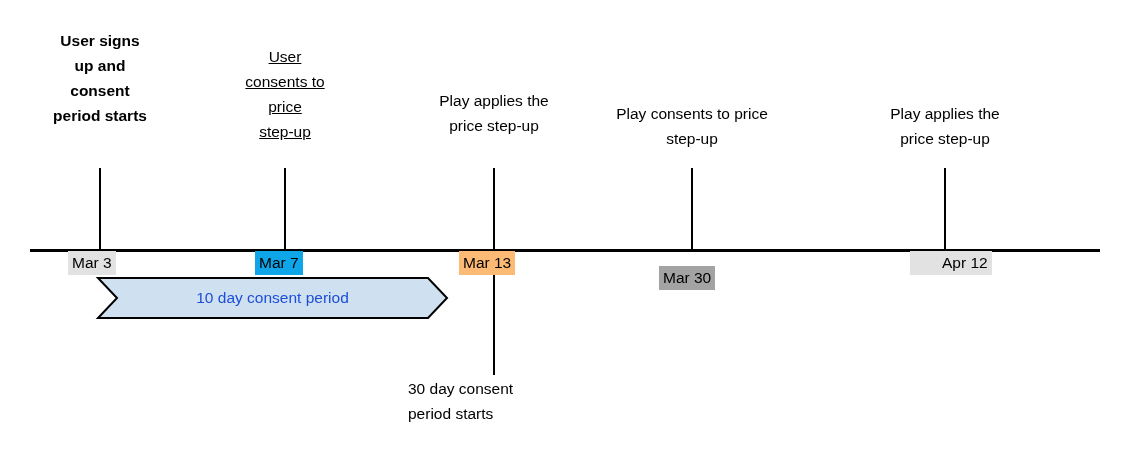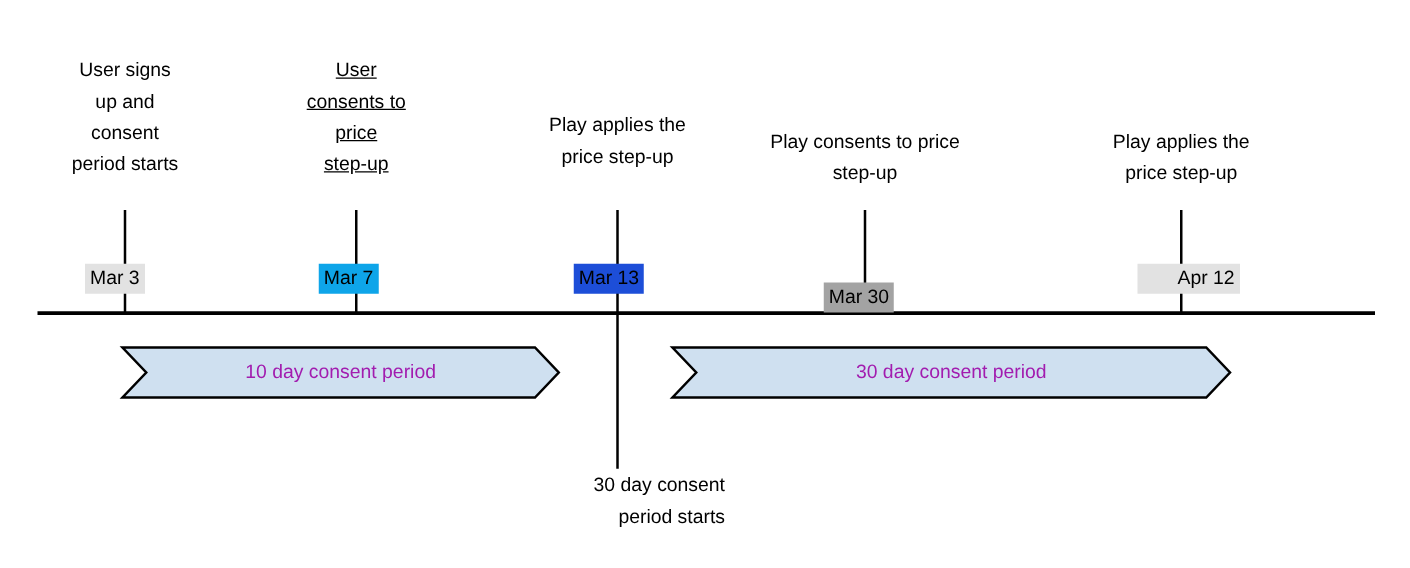--- a/index.html
+++ b/index.html
@@ -45,61 +45,62 @@
   
   .date-chip {
     position: absolute;
     font-size: 15.5px;
     line-height: 20px;
     background: #e2e2e2;
     color: #000000;
     padding: 2px 4px;
     white-space: nowrap;
     text-align: center;
+    margin-top: 40px;
   }
   
   .banner {
     position: absolute;
     height: 42px;
   }
   .banner svg {
     display: block;
     overflow: visible;
   }
   .banner-label {
     position: absolute;
     left: 0;
     top: 0;
     width: 100%;
     height: 42px;
     display: flex;
     align-items: center;
     justify-content: center;
     font-size: 15.5px;
-    color: #a21caf;
+    color: #1d4ed8;
     pointer-events: none;
   }
   
   .bottom-caption {
     position: absolute;
-    text-align: right;
+    text-align: left;
     font-size: 15.5px;
     line-height: 25px;
     color: #000000;
     white-space: pre-line;
   }
 </style>
 </head>
 <body>
 
 <div id="canvas">
 
   <div class="axis-line" style="background: rgb(0, 0, 0);"></div>
 
-  <div class="event-caption" id="cap-0" style="left: 24px; top: 44px; width: 152px;">User signs
+  <div class="event-caption" id="cap-0" style="left: 24px; top: 28px; width: 152px; font-weight: bold;">User signs
 up and
 consent
 period starts</div>
   <div class="event-caption" id="cap-1" style="left: 210px; top: 44px; width: 150px; text-decoration: underline;">User
 consents to
 price
 step-up</div>
   <div class="event-caption" id="cap-2" style="left: 408px; top: 88px; width: 172px;">Play applies the
 price step-up</div>
   <div class="event-caption" id="cap-3" style="left: 587px; top: 101px; width: 210px;">Play consents to price
@@ -108,34 +109,28 @@
 price step-up</div>
 
   <div class="tick" id="tick-0" style="left: 99px; top: 168px; height: 82px; background: rgb(0, 0, 0);"></div>
   <div class="tick" id="tick-1" style="left: 284px; top: 168px; height: 82px; background: rgb(0, 0, 0);"></div>
   <div class="tick" id="tick-2" style="left: 493px; top: 168px; height: 207px; background: rgb(0, 0, 0);"></div>
   <div class="tick" id="tick-3" style="left: 691px; top: 168px; height: 82px; background: rgb(0, 0, 0);"></div>
   <div class="tick" id="tick-4" style="left: 944px; top: 168px; height: 82px; background: rgb(0, 0, 0);"></div>
 
   <div class="date-chip" id="chip-0" style="left: 68px; top: 211px; background: rgb(226, 226, 226);">Mar 3</div>
   <div class="date-chip" id="chip-1" style="left: 255px; top: 211px; background: #0ea5e9;">Mar 7</div>
-  <div class="date-chip" id="chip-2" style="left: 459px; top: 211px; background: #1d4ed8;">Mar 13</div>
+  <div class="date-chip" id="chip-2" style="left: 459px; top: 211px; background: #fdba74;">Mar 13</div>
   <div class="date-chip" id="chip-3" style="left: 659px; top: 226px; background: #a3a3a3;">Mar 30</div>
   <div class="date-chip" id="chip-4" style="left: 910px; top: 211px; background: rgb(226, 226, 226); padding-left: 32px;">Apr 12</div>
 
   <div class="banner" id="banner-0" style="left: 97px; top: 277px; width: 351px;">
     <svg id="banner-svg-0" width="351" height="42" viewBox="0 0 351 42" preserveAspectRatio="none">
       <path id="banner-path-0" d="M 1 1 L 331 1 L 350 21 L 331 41 L 1 41 L 20 21 Z" fill="#cfe0f0" stroke="#000000" stroke-width="2" stroke-linejoin="miter"></path>
     </svg>
     <div class="banner-label">10 day consent period</div>
   </div>
 
-  <div class="banner" id="banner-1" style="left: 537px; top: 277px; width: 448px;">
-    <svg id="banner-svg-1" width="448" height="42" viewBox="0 0 448 42" preserveAspectRatio="none">
-      <path id="banner-path-1" d="M 1 1 L 428 1 L 447 21 L 428 41 L 1 41 L 20 21 Z" fill="#cfe0f0" stroke="#000000" stroke-width="2" stroke-linejoin="miter"></path>
-    </svg>
-    <div class="banner-label">30 day consent period</div>
-  </div>
 
   <div class="bottom-caption" id="bottom-note" style="left: 408px; top: 376px; width: 172px;">30 day consent
 period starts</div>
 
 </div>
 
 </body></html>

